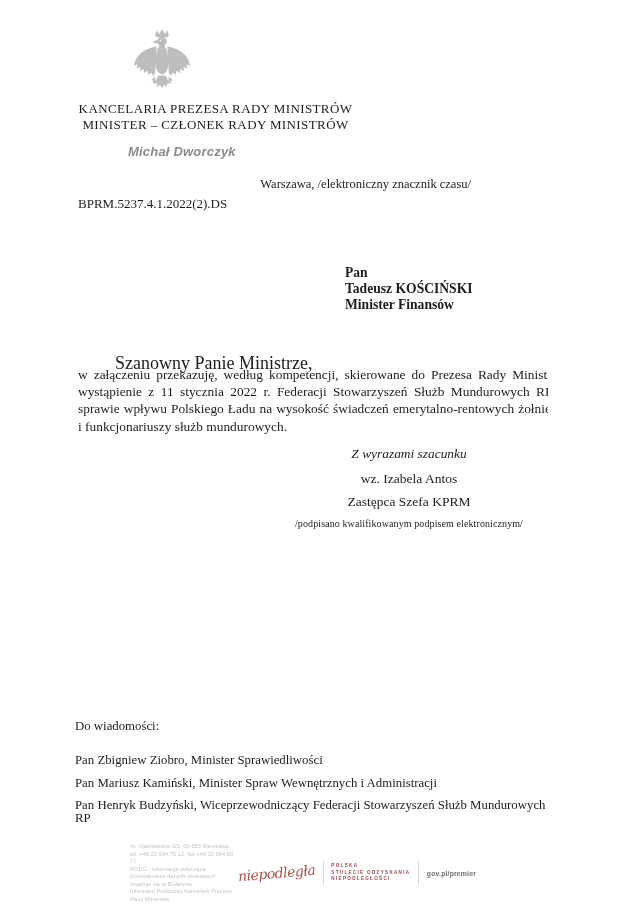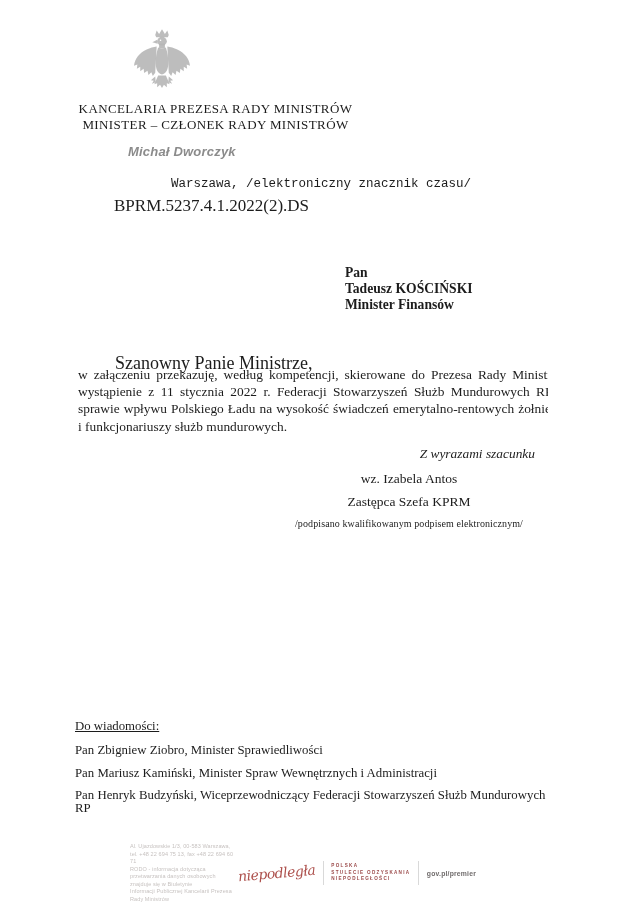--- a/index.html
+++ b/index.html
@@ -22,45 +22,45 @@
     letter-spacing: 0.4px;
   }
   .minister-name {
     left: 128px; top: 144px;
     font-family: "Liberation Sans", "DejaVu Sans", sans-serif;
     font-style: italic; font-weight: bold;
     font-size: 13px; color: #8b8b8b;
     letter-spacing: 0.2px;
   }
 
-  .place-date { top: 177px; right: 77px; font-size: 12.5px; font-family: Liberation Mono, monospace; }
-  .ref-number { left: 78px; top: 196px; font-size: 17px; margin-left: 36px; }
+  .place-date { top: 177px; right: 77px; font-size: 12.5px; }
+  .ref-number { left: 78px; top: 196px; font-size: 13px; }
 
   .recipient {
     left: 345px; top: 265px;
     font-weight: bold; font-size: 13.6px; line-height: 16px;
   }
 
   .salutation { left: 115px; top: 353px; font-size: 18px; }
 
   .body-par {
     left: 78px; top: 366px; width: 490px;
     font-size: 13.4px; line-height: 17.2px;
     text-align: justify;
     margin: 0;
   }
 
   .sig-wrap { left: 283px; top: 446px; width: 252px; text-align: center; }
-  .closing-phrase { font-style: italic; font-size: 13.4px; text-align: right; }
+  .closing-phrase { font-style: italic; font-size: 13.4px; }
   .signer { margin-top: 9px; font-size: 13.5px; }
   .signer-title { font-size: 13.5px; line-height: 16.5px; margin-top: 7px; }
   .sig-note { margin-top: 7px; font-size: 10px; letter-spacing: 0.1px; }
 
   .cc-block { left: 75px; top: 719px; font-size: 12.8px; }
-  .cc-heading { text-decoration: underline; margin-bottom: 10px; }
+  .cc-heading { margin-bottom: 20px; }
   .cc-item { margin-top: 9.5px; line-height: 13px; }
 
   
   .footer {
     left: 130px; top: 852px; right: 72px; height: 42px;
     display: flex; align-items: center;
     font-family: "Liberation Sans", "DejaVu Sans", sans-serif;
   }
   .footer-address {
     width: 238px;

